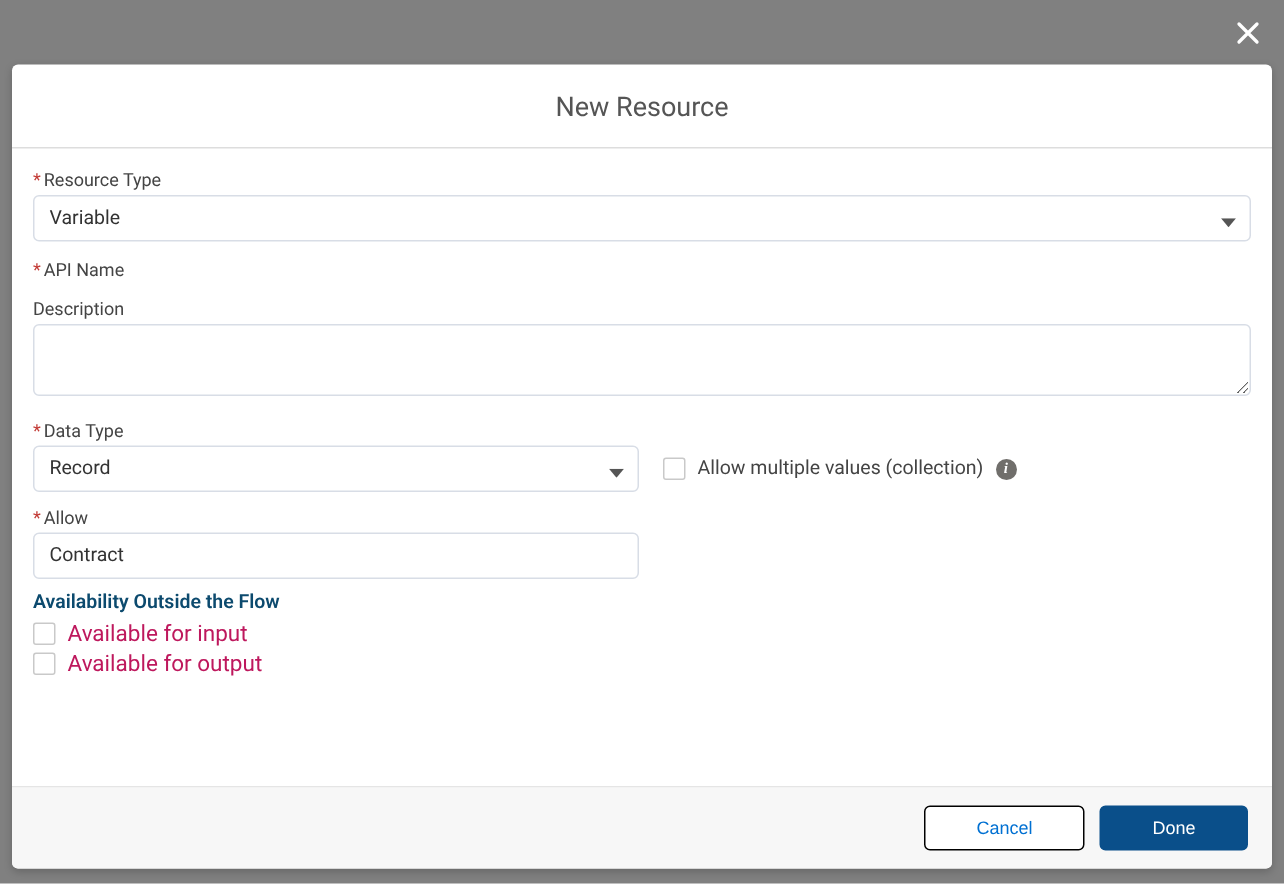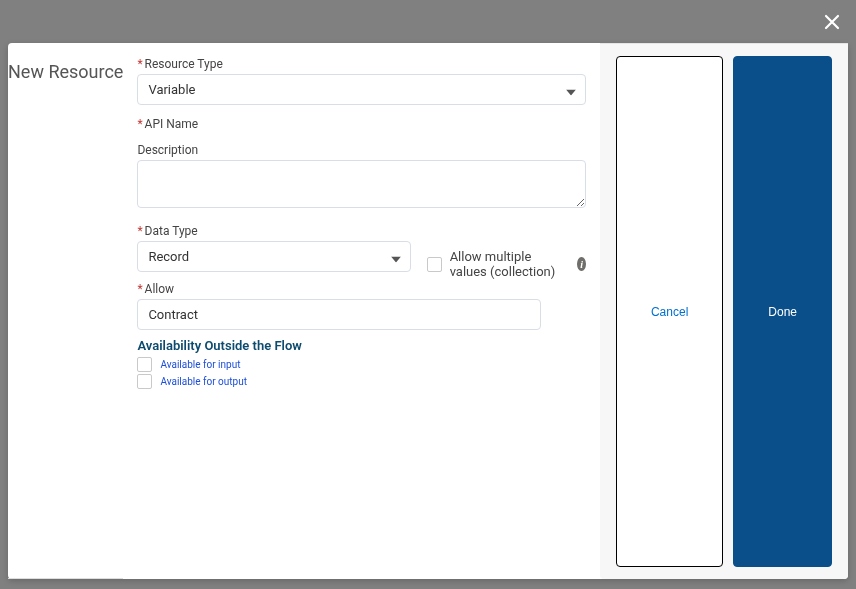--- a/index.html
+++ b/index.html
@@ -22,21 +22,21 @@
     }
     .modal {
       position: absolute;
       top: 43px;
       left: 8px;
       right: 8px;
       bottom: 10px;
       background: #fff;
       border-radius: 4px;
       display: flex;
-      flex-direction: row;
+      flex-direction: column;
       box-shadow: 0 2px 6px rgba(0,0,0,0.2);
     }
     .modal-header {
       text-align: center;
       padding: 18px 0 16px 0;
       border-bottom: 1px solid #ddd;
     }
     .modal-title {
       font-size: 18px;
       font-weight: 400;
@@ -129,22 +129,22 @@
       margin-bottom: 4px;
       margin-top: 0;
     }
     .avail-item {
       display: flex;
       align-items: center;
       gap: 8px;
       margin-bottom: 2px;
     }
     .avail-label {
-      font-size: 10px;
-      color: #1d4ed8;
+      font-size: 15px;
+      color: #be185d;
     }
     .modal-footer {
       border-top: 1px solid #e5e5e5;
       background: #f7f7f7;
       padding: 12px 16px;
       display: flex;
       justify-content: flex-end;
       gap: 10px;
       border-radius: 0 0 4px 4px;
     }

